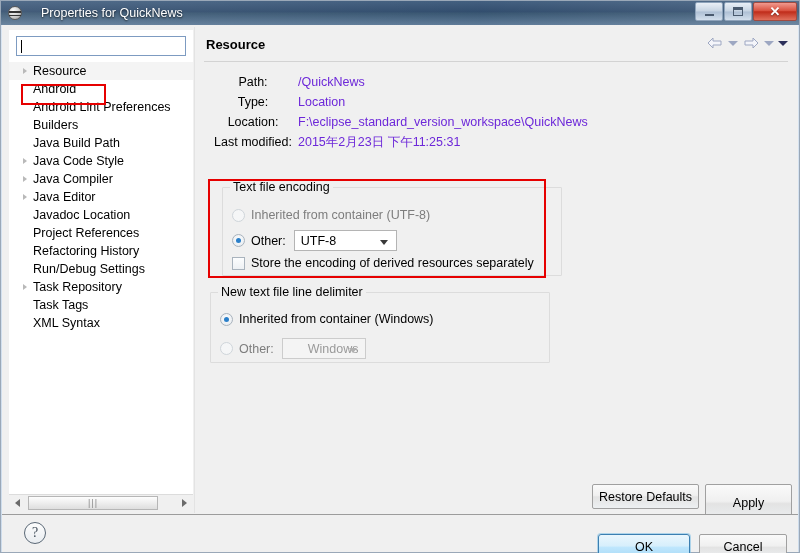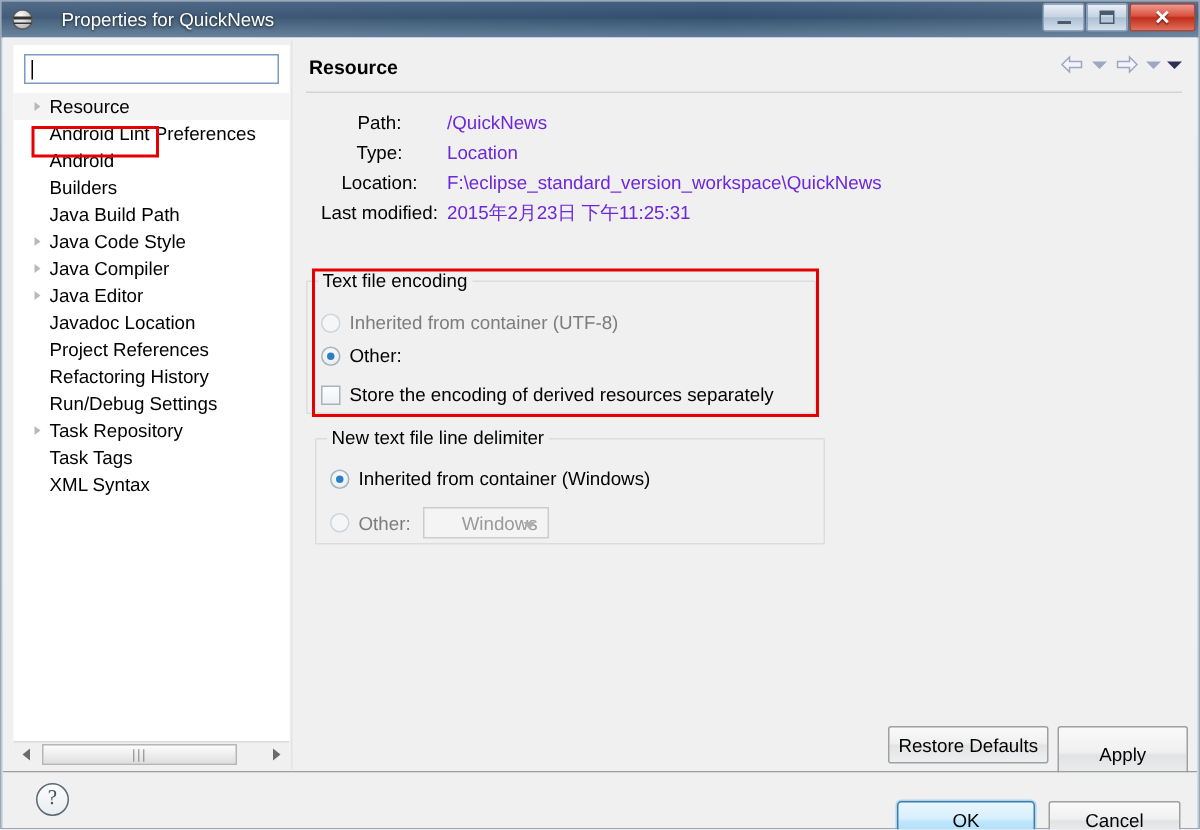--- a/index.html
+++ b/index.html
@@ -487,24 +487,24 @@
 
       <div class="left-pane">
         <div class="filter-box">
           <div class="filter-caret"></div>
         </div>
         <div class="tree">
           <div class="tree-item has-arrow selected">
             <span>Resource</span>
           </div>
           <div class="tree-item">
+            <span>Android</span>
+          </div>
+          <div class="tree-item">
             <span>Android Lint Preferences</span>
-          </div>
-          <div class="tree-item">
-            <span>Android</span>
           </div>
           <div class="tree-item">
             <span>Builders</span>
           </div>
           <div class="tree-item">
             <span>Java Build Path</span>
           </div>
           <div class="tree-item has-arrow">
             <span>Java Code Style</span>
           </div>
@@ -582,32 +582,36 @@
           <div class="prop-row">
             <div class="prop-label">Location:</div>
             <div class="prop-value">F:\eclipse_standard_version_workspace\QuickNews</div>
           </div>
           <div class="prop-row">
             <div class="prop-label">Last modified:</div>
             <div class="prop-value">2015年2月23日 下午11:25:31</div>
           </div>
         </div>
 
-        <div class="group" style="left:4px; top:150px; width:340px; height:96px;">
+        <div class="group" style="left:22px; top:150px; width:340px; height:96px;">
           <div class="group-frame"></div>
           <div class="group-legend">Text file encoding</div>
 
           <div class="ctl-row" style="left:10px; top:28px;">
             <div class="radio dim"></div>
             <div class="lbl dim">Inherited from container (UTF-8)</div>
           </div>
 
           <div class="ctl-row" style="left:10px; top:50px;">
             <div class="radio checked"></div>
             <div class="lbl">Other:</div>
+            <div class="combo" style="width:103px;">
+              <span>UTF-8</span>
+              <span class="combo-caret"></span>
+            </div>
           </div>
 
           <div class="ctl-row" style="left:10px; top:76px;">
             <div class="checkbox"></div>
             <div class="lbl">Store the encoding of derived resources separately</div>
           </div>
         </div>
 
         <div class="group" style="left:10px; top:255px; width:340px; height:78px;">
           <div class="group-frame"></div>

